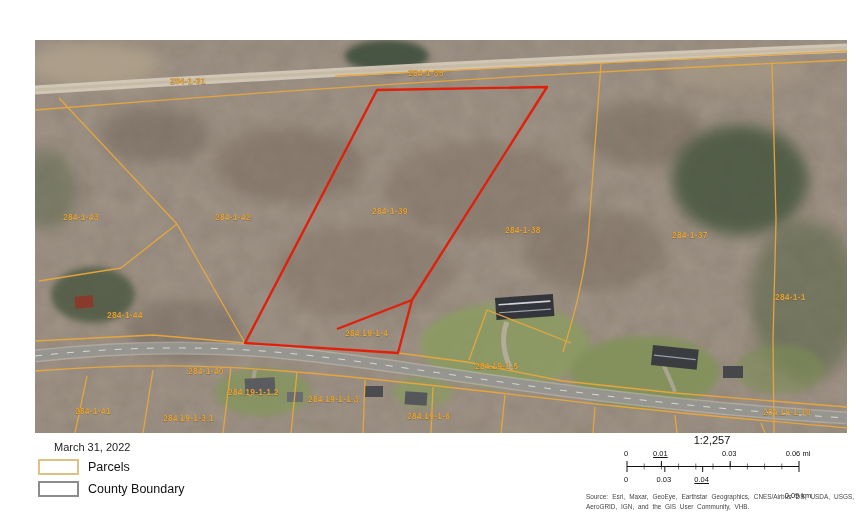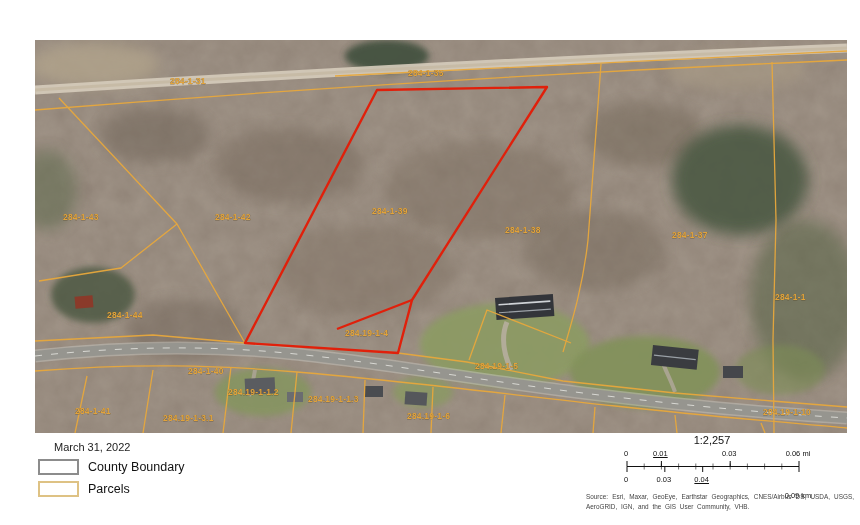--- a/index.html
+++ b/index.html
@@ -153,26 +153,26 @@
           <text x="128" y="381" class="plabel" fill="#E2A33B">284.19-1-3.1</text>
           <text x="372" y="379" class="plabel" fill="#E2A33B">284.19-1-6</text>
           <text x="728" y="375" class="plabel" fill="#E2A33B">284.19-1-10</text>
         </g>
     </svg>
   </div>
 
   <div class="legend">
     <div class="legend-date">March 31, 2022</div>
     <div class="legend-row">
+      <div class="swatch" style="border-color: rgb(222, 194, 132);"></div>
+      <div class="legend-label">Parcels</div>
+    </div>
+    <div class="legend-row">
       <div class="swatch" style="border-color: rgb(140, 140, 140);"></div>
       <div class="legend-label">County Boundary</div>
-    </div>
-    <div class="legend-row">
-      <div class="swatch" style="border-color: rgb(222, 194, 132);"></div>
-      <div class="legend-label">Parcels</div>
     </div>
   </div>
 
   <div class="scalebar">
     <div class="ratio">1:2,257</div>
     <div class="tick-row mi" id="mi-ticks">
         <span class="tick-label" style="left: 0%;">0</span>
         <span class="tick-label" style="left: 20%; text-decoration: underline;">0.01</span>
         <span class="tick-label" style="left: 60%;">0.03</span>
         <span class="tick-label" style="left: 100%;">0.06 mi</span>

